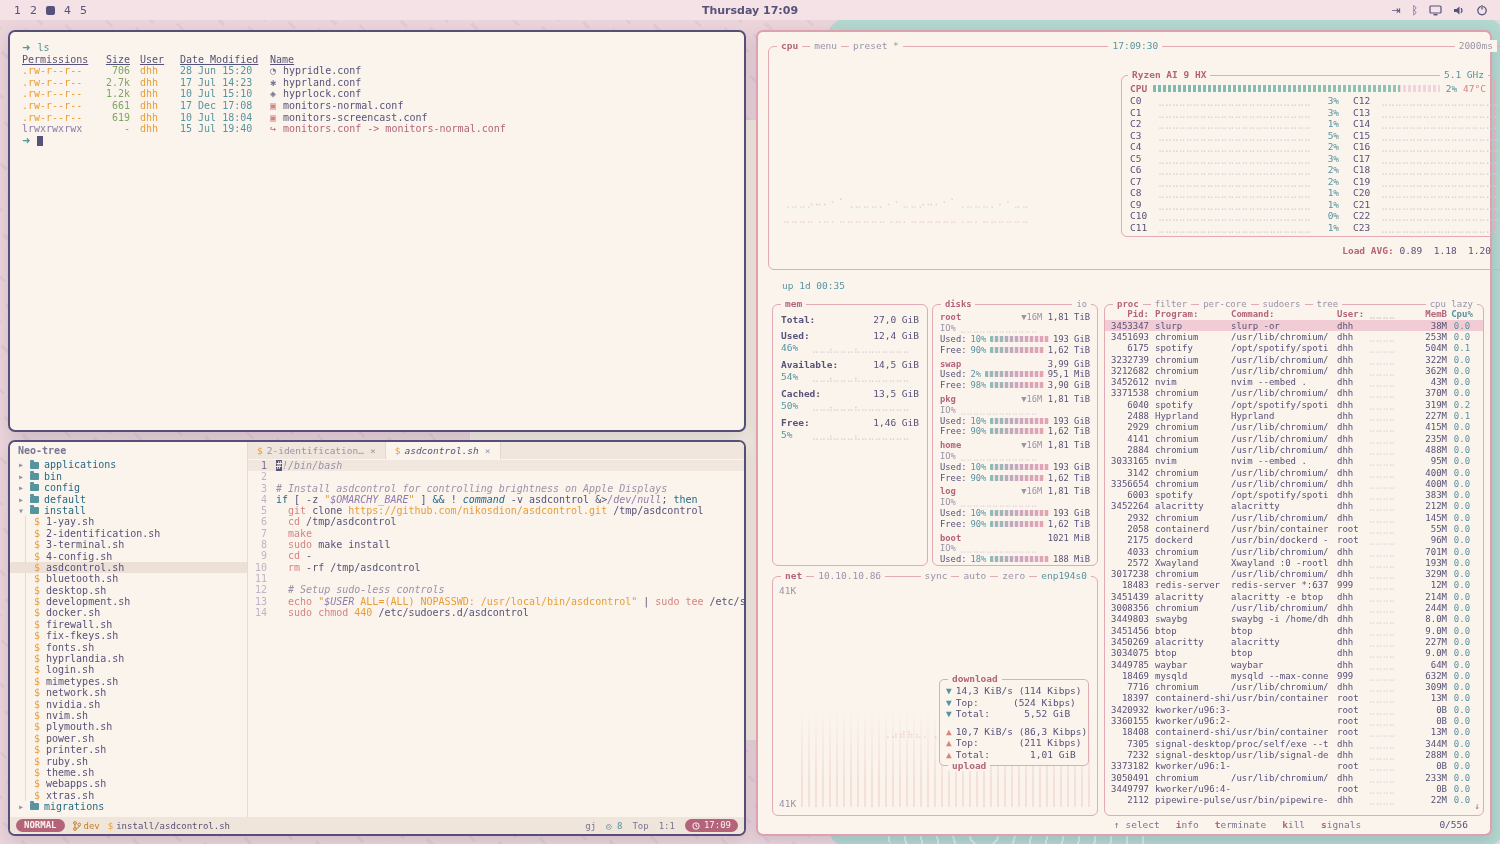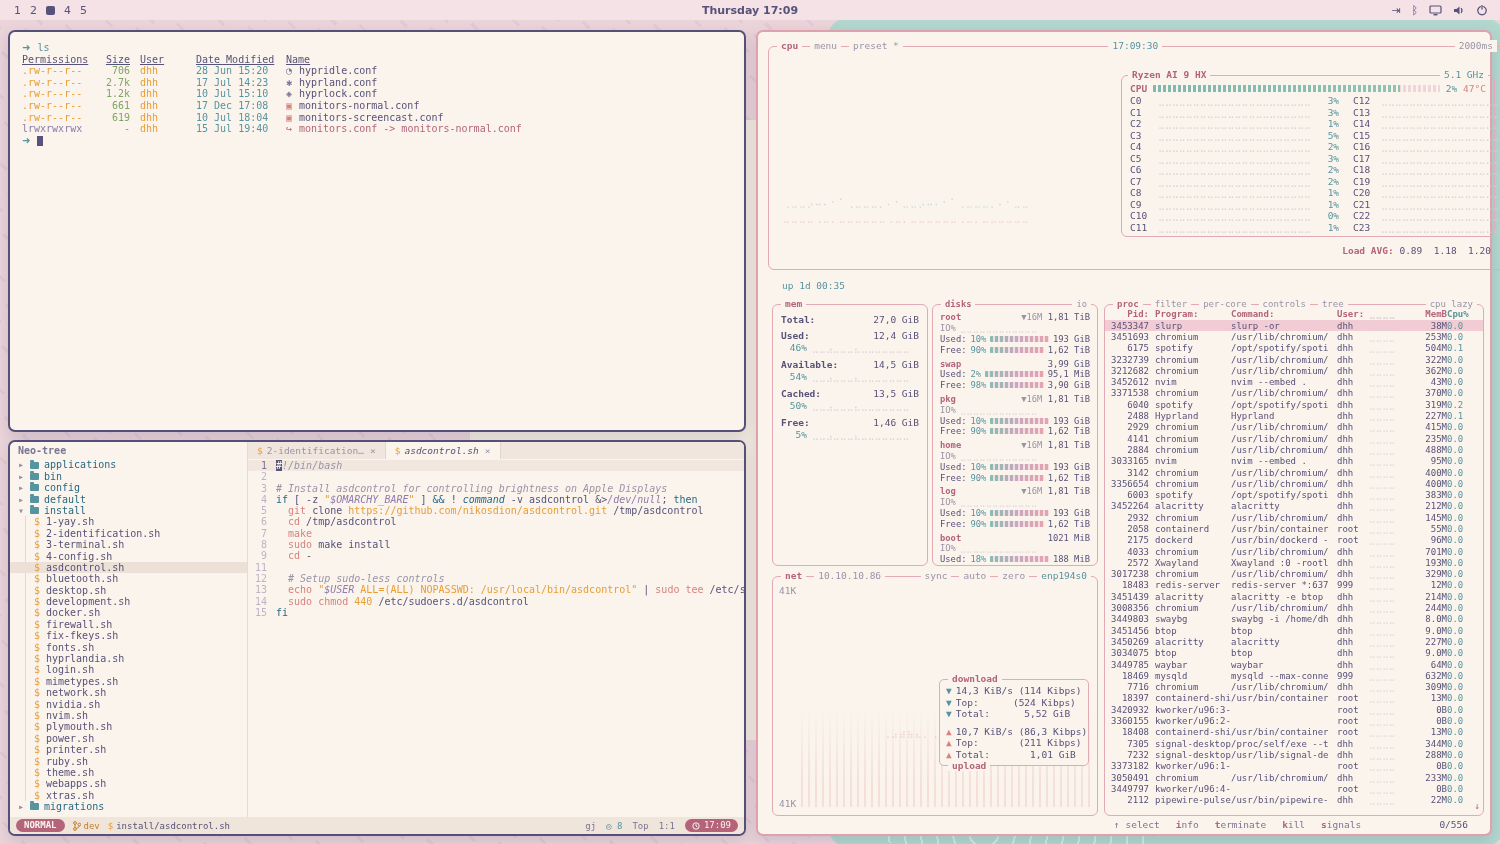--- a/index.html
+++ b/index.html
@@ -30,21 +30,21 @@
   #nvim{left:8px;top:440px;width:738px;height:396px;border:2px solid #565079;overflow:hidden;font-size:10px}
   #btop{left:756px;top:30px;width:736px;height:806px;border:2px solid #dfa1ad;font-size:9.5px}
   
   .term-line{white-space:pre;display:flex;align-items:center}
   .prompt-arrow{color:#56949f;font-family:"DejaVu Sans",sans-serif;font-weight:bold;margin-right:7px}
   .term-cmd{color:#56949f}
   .term-head,.term-row{display:flex;white-space:pre}
   .term-head span{text-decoration:underline;color:#575279}
   .c-perm{width:74px}
   .c-size{width:34px;text-align:right;margin-right:10px}
-  .c-user{width:30px;margin-right:26px}
+  .c-user{width:30px;margin-right:10px}
   .c-date{width:90px}
   .c-name{flex:1;display:flex;align-items:center}
   .perm{color:#ea9d34}
   .perm.sym{color:#907aa9}
   .size{color:#7fa563;font-weight:normal}
   .user{color:#ea9d34}
   .date{color:#56949f}
   .ficon{width:13px;display:inline-block;color:#797593}
   .ic-display{color:#d7827e}
   .ic-link{color:#b4637a}
@@ -121,21 +121,21 @@
   .cpct{width:24px;text-align:right;color:#56949f}
   #load-row{position:absolute;right:16px;top:198px;color:#575279}
   #load-row b{color:#b4637a;font-weight:bold}
   #uptime{position:absolute;left:24px;top:248px;color:#56949f}
   #mem-box{left:14px;top:272px;width:156px;height:262px}
   .mstat{padding:3px 8px 2px 8px}
   .mrow{display:flex;justify-content:space-between;height:11px}
   .mlabel{color:#575279;font-weight:bold}
   .mval{color:#575279}
   .mrow2{display:flex;gap:5px;align-items:center;height:13px}
-  .mpct{color:#56949f;width:26px;text-align:right}
+  .mpct{color:#56949f;width:26px;}
   .mdots{flex:1;overflow:hidden;color:#d9cdd3;height:12px}
   .mdots::before{content:"⣀⣀⣠⣀⣀⣀⣄⣀⣀⣀⣀⣀⣀⣀"}
   #disks-box{left:174px;top:272px;width:166px;height:262px;font-size:8.8px}
   .disk{padding:2px 7px 1px 7px}
   .drow{display:flex;align-items:center;height:10.8px;gap:4px}
   .dname{color:#b4637a;font-weight:bold}
   .dmeta{margin-left:auto;color:#575279}
   .dmeta .rate{color:#9a93a8}
   .dio{color:#9a93a8}
   .ddots{flex:1;overflow:hidden;height:10px;color:#ddd1d6}
@@ -160,21 +160,21 @@
   #proc-head{display:flex;padding:4px 6px 1px 6px;color:#b4637a;font-weight:bold;height:15px}
   .prow{display:flex;align-items:center;height:11.3px;padding:0 6px;white-space:pre}
   .prow.sel{background:#f1ccd4}
   .pc-pid{width:44px;text-align:right;padding-right:6px;flex:none}
   .pc-prog{width:76px;flex:none;overflow:hidden}
   .pc-cmd{width:106px;flex:none;overflow:hidden}
   .pc-user{width:32px;flex:none}
   .pc-graph{flex:1;overflow:hidden;color:#ded2d7;height:10px}
   .pc-graph::before{content:"⣀⣀⣀⣀"}
   .pc-mem{width:36px;text-align:right;flex:none}
-  .pc-cpu{width:30px;text-align:left;color:#56949f;flex:none}
+  .pc-cpu{width:30px;text-align:center;color:#56949f;flex:none}
   #proc-scroll{position:absolute;right:3px;bottom:4px;color:#b4637a}
   .ptab.on{color:#b4637a;font-weight:bold}
   .fbtn{display:inline-block;color:#797593}
   .fbtn::first-letter{color:#b4637a;font-weight:bold}
   .fsel{color:#797593}
   .fcount{color:#575279}
 </style>
 </head>
 <body>
 
@@ -283,25 +283,25 @@
   <div class="code" id="code-lines">
       <div class="cl cur"><span class="ln">1</span><span class="lc"><span class="comment cell">#</span><span class="comment">!/bin/bash</span></span></div>
       <div class="cl"><span class="ln">2</span><span class="lc"></span></div>
       <div class="cl"><span class="ln">3</span><span class="lc"><span class="comment"># Install asdcontrol for controlling brightness on Apple Displays</span></span></div>
       <div class="cl"><span class="ln">4</span><span class="lc"><span class="kw">if</span><span class="pl"> [ -z </span><span class="str">"</span><span class="var">$OMARCHY_BARE</span><span class="str">"</span><span class="pl"> ] </span><span class="kw">&amp;&amp;</span><span class="pl"> ! </span><span class="itcmd">command</span><span class="pl"> -v asdcontrol &amp;&gt;</span><span class="var">/dev/null</span><span class="pl">; </span><span class="kw">then</span></span></div>
       <div class="cl"><span class="ln">5</span><span class="lc"><span class="pl">  </span><span class="cmd">git</span><span class="pl"> clone </span><span class="str">https://github.com/nikosdion/asdcontrol.git</span><span class="pl"> /tmp/asdcontrol</span></span></div>
       <div class="cl"><span class="ln">6</span><span class="lc"><span class="pl">  </span><span class="cmd">cd</span><span class="pl"> /tmp/asdcontrol</span></span></div>
       <div class="cl"><span class="ln">7</span><span class="lc"><span class="pl">  </span><span class="cmd">make</span></span></div>
       <div class="cl"><span class="ln">8</span><span class="lc"><span class="pl">  </span><span class="cmd">sudo</span><span class="pl"> make install</span></span></div>
       <div class="cl"><span class="ln">9</span><span class="lc"><span class="pl">  </span><span class="cmd">cd</span><span class="pl"> -</span></span></div>
+      <div class="cl"><span class="ln">10</span><span class="lc"><span class="pl">  </span><span class="cmd">rm</span><span class="pl"> -rf /tmp/asdcontrol</span></span></div>
       <div class="cl"><span class="ln">11</span><span class="lc"></span></div>
       <div class="cl"><span class="ln">12</span><span class="lc"><span class="comment">  # Setup sudo-less controls</span></span></div>
       <div class="cl"><span class="ln">13</span><span class="lc"><span class="pl">  </span><span class="cmd">echo</span><span class="pl"> </span><span class="str">"</span><span class="var">$USER</span><span class="str"> ALL=(ALL) NOPASSWD: /usr/local/bin/asdcontrol"</span><span class="pl"> | </span><span class="cmd">sudo tee</span><span class="pl"> /etc/sudoe</span></span></div>
       <div class="cl"><span class="ln">14</span><span class="lc"><span class="pl">  </span><span class="cmd">sudo chmod</span><span class="pl"> </span><span class="num">440</span><span class="pl"> /etc/sudoers.d/asdcontrol</span></span></div>
-      <div class="cl"><span class="ln">15</span><span class="lc"><span class="kw">fi</span></span></div>
     </div>
   <div class="statusline">
     <span class="mode-badge">NORMAL</span>
     <span class="branch">
       <svg width="8" height="10" viewBox="0 0 8 10">
           <circle cx="2" cy="2" r="1.4" fill="none" stroke="#c77d24"></circle>
           <circle cx="2" cy="8" r="1.4" fill="none" stroke="#c77d24"></circle>
           <circle cx="6.3" cy="3.5" r="1.4" fill="none" stroke="#c77d24"></circle>
           <path d="M2 3.4 V6.6 M6.3 5 Q6.3 6.5 3.4 7.4" stroke="#c77d24" fill="none"></path>
         </svg>
@@ -722,21 +722,21 @@
         <span class="t-name">upload</span>
       </div>
     </div>
   </div>
 
   <div class="bbox" id="proc-box">
     <div class="btitle" style="left:8px" id="proc-tabs">
         <span class="ptab t-name on">proc</span>
         <span class="ptab t-btn">filter</span>
         <span class="ptab t-btn">per-core</span>
-        <span class="ptab t-btn">controls</span>
+        <span class="ptab t-btn">sudoers</span>
         <span class="ptab t-btn">tree</span>
       </div>
     <div class="btitle" style="right:6px">
       <span class="t-btn">cpu lazy</span>
     </div>
     <div id="proc-head">
         <span class="pc-pid">Pid:</span>
         <span class="pc-prog">Program:</span>
         <span class="pc-cmd">Command:</span>
         <span class="pc-user">User:</span>

